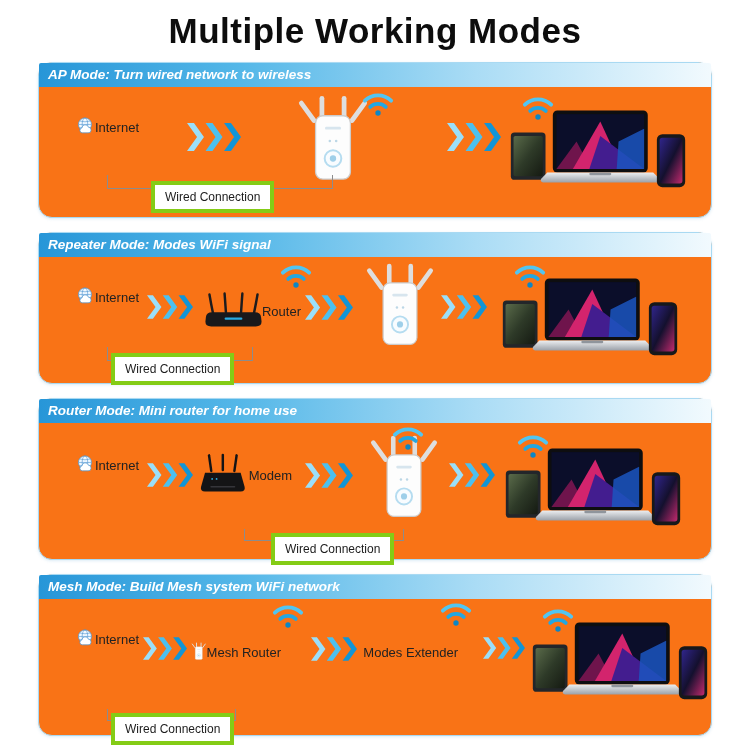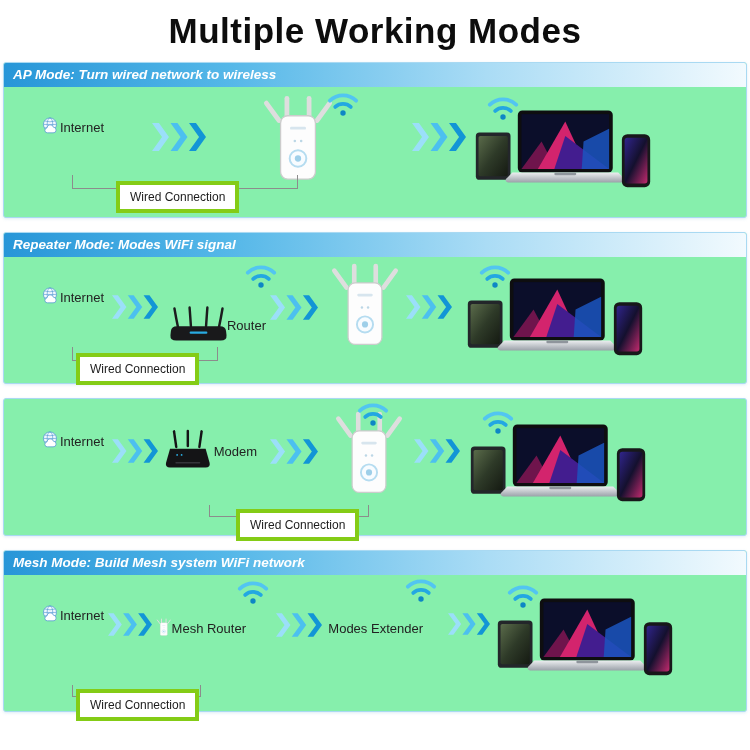--- a/index.html
+++ b/index.html
@@ -1,21 +1,21 @@
 <!DOCTYPE html>
 <html><head>
 <meta charset="utf-8">
 <style>
   * { box-sizing: border-box; margin: 0; padding: 0; }
   html, body { width: 750px; height: 750px; background: #ffffff; overflow: hidden;
     font-family: "Liberation Sans", sans-serif; }
   .title { text-align: center; font-size: 35px; font-weight: bold; color: #0d0d0d;
     padding: 11px 0 11px; letter-spacing: 0.5px; }
-  .panel { position: relative; width: 744px; margin: 0 auto 14px;
-    border: 1px solid #a9d9f2; border-radius: 3px; background: #86efac;
+  .panel { position: relative; width: 674px; margin: 0 auto 14px;
+    border: 1px solid #a9d9f2; border-radius: 14px; background: #f97316;
     box-shadow: 0 1px 3px rgba(120,180,220,0.25); }
   .panel-header { height: 24px; line-height: 24px; padding-left: 9px;
     background: linear-gradient(90deg, #2796d8 0%, #54b7e8 30%, #aadcf5 65%, #f2fafe 100%);
     color: #ffffff; font-weight: bold; font-style: italic; font-size: 13.5px;
     border-radius: 2px 2px 0 0; }
   .panel-body { position: relative; }
   .pb1 { height: 130px; } .pb2 { height: 126px; } .pb3 { height: 136px; } .pb4 { height: 136px; }
   .node { position: absolute; }
   .col { display: flex; align-items: center; }
   .node-label { font-size: 13px; color: #222; margin-top: 2px; white-space: nowrap; }
@@ -159,21 +159,21 @@
   <div class="panel-body pb2">
     <div class="node col" style="left:36px;top:12px;width:64px">
       <svg width="58" height="54">
           <use href="#i-globe"></use>
         </svg>
       <div class="node-label">Internet</div>
     </div>
     <svg class="node" style="left:108px;top:38px" width="46" height="24">
         <use href="#i-chev"></use>
       </svg>
-    <div class="node col" style="left:166px;top:36px;width:96px">
+    <div class="node col" style="left:166px;top:22px;width:96px">
       <svg width="96" height="63">
           <use href="#i-router"></use>
         </svg>
       <div class="node-label">Router</div>
     </div>
     <svg class="node" style="left:240px;top:4px" width="34" height="28">
         <use href="#i-wifi"></use>
       </svg>
     <svg class="node" style="left:266px;top:38px" width="48" height="25">
         <use href="#i-chev"></use>
@@ -189,20 +189,23 @@
       </svg>
     <svg class="node" style="left:462px;top:16px" width="178" height="105">
         <use href="#i-devices"></use>
       </svg>
     <div class="wire" style="left:68px;top:90px;width:146px;height:14px"></div>
     <div class="wire-label" style="left:72px;top:96px">Wired Connection</div>
   </div>
 </div>
 
 <div class="panel">
+  <div class="panel-header">
+    <span>Router Mode: Mini router for home use</span>
+  </div>
   <div class="panel-body pb3">
     <div class="node col" style="left:36px;top:14px;width:64px">
       <svg width="58" height="54">
           <use href="#i-globe"></use>
         </svg>
       <div class="node-label">Internet</div>
     </div>
     <svg class="node" style="left:108px;top:40px" width="46" height="24">
         <use href="#i-chev"></use>
       </svg>

